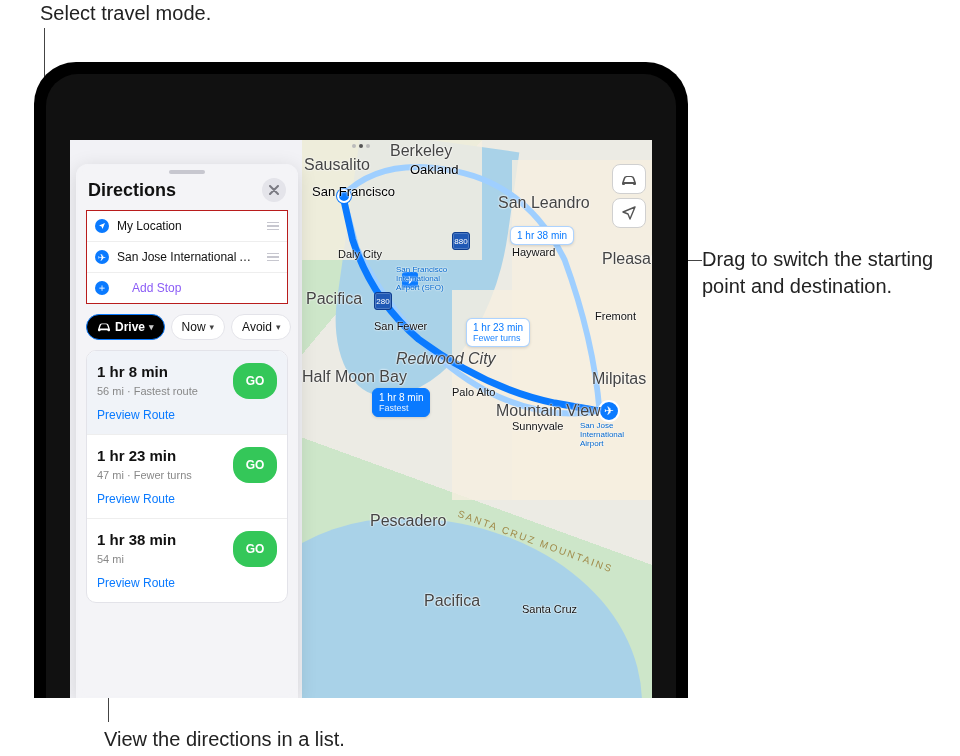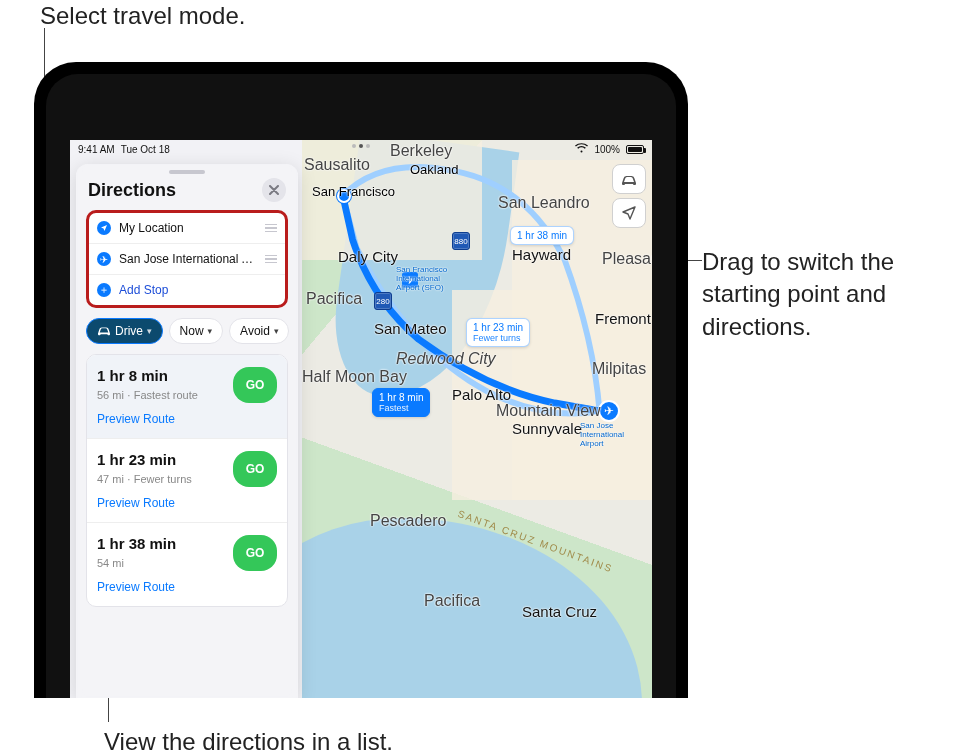--- a/index.html
+++ b/index.html
@@ -5,21 +5,21 @@
   * { box-sizing: border-box; margin: 0; padding: 0; }
   body {
     width: 960px; height: 756px;
     font-family: -apple-system, BlinkMacSystemFont, "Helvetica Neue", Arial, sans-serif;
     background: #fff; position: relative; overflow: hidden;
     font-size: 14px; color: #111;
   }
 
   
   .callout {
-    position: absolute; font-size: 24px; color: #222; line-height: 1.35;
+    position: absolute; font-size: 20px; color: #222; line-height: 1.35;
   }
   .leader {
     position: absolute; background: #444;
   }
 
   
   .ipad-frame {
     position: absolute; left: 34px; top: 62px;
     width: 654px; height: 636px;
     background: #000;
@@ -95,21 +95,21 @@
     width: 34px; height: 30px; background: #fff; border: 1px solid #d0d0d0;
     border-radius: 8px; display: flex; align-items: center; justify-content: center;
     font-size: 14px; color: #444;
   }
 
   .city-label {
     position: absolute; font-size: 16px; color: #444; white-space: nowrap;
     text-shadow: 0 0 2px #fff, 0 0 2px #fff;
   }
   .city-label.big { color: #000; font-size: 13px; font-weight: 500; }
-  .city-label.med { color: #111; font-size: 15px; }
+  .city-label.med { color: #111; font-size: 11px; }
   .region-label {
     position: absolute; color: #a08b4a; font-size: 10px; letter-spacing: 2px;
     transform-origin: left top;
   }
 
   .hwyshield {
     position: absolute; width: 18px; height: 18px; border-radius: 3px;
     background: #2059b5; border: 1px solid #0d3d8f;
     color: #fff; font-size: 8px; display: flex; align-items: center; justify-content: center;
     box-shadow: inset 0 0 0 1px #fff3;
@@ -161,54 +161,54 @@
     padding: 2px 12px 8px;
   }
   .panel-head h1 { font-size: 18px; font-weight: 700; text-align: right; }
   .close-btn {
     width: 24px; height: 24px; border-radius: 50%; background: #e4e4ea;
     display: flex; align-items: center; justify-content: center; color: #7a7a82;
     font-size: 12px; font-weight: 700;
   }
 
   .stops {
-    margin: 0 10px; background: #fff; border-radius: 10px;
-    border: 3px solid #b91c1c;
+    margin: 0 10px; background: #fff; border-radius: 0;
+    border: 1px solid #b91c1c;
   }
   .stop-row {
     display: flex; align-items: center; gap: 8px;
     padding: 8px 8px;
     font-size: 12px; color: #111;
   }
   .stop-row + .stop-row { border-top: 1px solid #eee; }
   .stop-row .icon {
     width: 14px; height: 14px; border-radius: 50%; display:flex;align-items:center;justify-content:center;
     font-size: 10px; flex-shrink: 0;
   }
   .stop-row .icon.loc { background:#0a7aff; color:#fff; }
   .stop-row .icon.plane { background:#0a7aff; color:#fff; }
   .stop-row .icon.add { background:#0a7aff; color:#fff; }
   .stop-row .label { flex: 1; white-space: nowrap; overflow: hidden; text-overflow: ellipsis; }
-  .stop-row .add-label { color:#1d4ed8; }
+  .stop-row .add-label { color:#8b5cf6;margin-left:15px; }
   .drag-lines {
     width: 12px; flex-shrink:0;
     display:flex; flex-direction:column; gap:2px;
   }
   .drag-lines span { height:1.5px; background:#c7c7cf; }
 
   .mode-row {
     display: flex; gap: 6px; padding: 10px 10px 6px;
   }
   .pillbtn {
     height: 26px; border-radius: 13px; background: #fff;
     display: flex; align-items: center; gap: 4px;
     padding: 0 10px; font-size: 12px; color: #111;
     border: 1px solid #e3e3e9;
   }
-  .pillbtn.primary { background:#0c4a6e; color:#fff; border-color:#0a7aff; }
+  .pillbtn.primary { background:#000000; color:#fff; border-color:#0a7aff;font-weight:bold; }
   .pillbtn .chev { font-size: 9px; opacity:.8; }
 
   .routes-list {
     margin: 4px 10px 0; background: #fff; border-radius: 10px;
     border: 1px solid #e3e3e9; overflow: hidden;
   }
   .route-card {
     padding: 12px 10px;
     display: grid;
     grid-template-columns: 1fr auto;
@@ -228,54 +228,37 @@
     align-self: center;
   }
 
 </style>
 </head>
 <body>
 
 <div class="callout" style="left:40px; top:0px;">Select travel mode.</div>
 <div class="leader" style="left:44px; top:28px; width:1px; height:182px;"></div>
 
-<div class="callout" style="left:702px; top:246px; width:240px;">Drag to switch the starting point and directions.</div>
+<div class="callout" style="left:702px; top:246px; width:240px;">Drag to switch the starting point and destination.</div>
 <div class="leader" style="left:316px; top:260px; width:386px; height:1px;"></div>
 
 <div class="callout" style="left:104px; top:726px;">View the directions in a list.</div>
 <div class="leader" style="left:108px; top:682px; width:1px; height:40px;"></div>
 
 <div class="ipad-frame">
   <div class="camera"></div>
   <div class="ipad-inner">
     <div class="screen">
 
       <div class="multidot">
         <span></span>
           <span class="active"></span>
           <span></span>
       </div>
 
-      <div class="statusbar">
-        <div class="left">
-          <span>9:41 AM</span>
-          <span>Tue Oct 18</span>
-        </div>
-        <div class="right">
-          <span>
-            <svg width="13" height="10" viewBox="0 0 13 10">
-                <path d="M6.5 9.5a1 1 0 100-2 1 1 0 000 2zM3.2 5.8a5 5 0 016.6 0l1.1-1.1a6.6 6.6 0 00-8.8 0zM.9 3.5a8.4 8.4 0 0111.2 0L13 2.6a9.8 9.8 0 00-13 0z" fill="#111"></path>
-              </svg>
-          </span>
-          <span>100%</span>
-          <span class="battery">
-              <span class="fill"></span>
-            </span>
-        </div>
-      </div>
 
       <div class="map">
         <div class="water bay"></div>
         <div class="water ocean"></div>
         <div class="urban" style="left:0;top:0;width:180px;height:120px;"></div>
         <div class="urban" style="left:150px;top:150px;width:220px;height:210px;"></div>
         <div class="urban" style="right:0;top:20px;width:140px;height:340px;"></div>
 
         <svg class="routes" viewBox="0 0 360 560" preserveAspectRatio="none">
 
@@ -305,27 +288,27 @@
         <div class="route-pill" style="left:208px; top:86px;">
           <span>1 hr 38 min</span>
         </div>
 
         <div class="city-label big" style="left:10px; top:44px;">San Francisco</div>
         <div class="city-label big" style="left:108px; top:22px;">Oakland</div>
         <div class="city-label" style="left:88px; top:2px;">Berkeley</div>
         <div class="city-label" style="left:2px; top:16px;">Sausalito</div>
         <div class="city-label med" style="left:36px; top:108px;">Daly City</div>
         <div class="city-label" style="left:4px; top:150px;">Pacifica</div>
-        <div class="city-label med" style="left:72px; top:180px;">San Mateo</div>
+        <div class="city-label med" style="left:72px; top:180px;">San Fewer</div>
         <div class="city-label" style="left:94px; top:210px;font-style:italic;">Redwood City</div>
         <div class="city-label" style="left:0px; top:228px;">Half Moon Bay</div>
         <div class="city-label med" style="left:150px; top:246px;">Palo Alto</div>
         <div class="city-label" style="left:194px; top:262px;">Mountain View</div>
         <div class="city-label med" style="left:210px; top:280px;">Sunnyvale</div>
-        <div class="city-label" style="left:290px; top:220px;">Milpitas</div>
+        <div class="city-label" style="left:290px; top:230px;">Milpitas</div>
         <div class="city-label med" style="left:252px; top:170px;margin-left:41px;">Fremont</div>
         <div class="city-label med" style="left:210px; top:106px;">Hayward</div>
         <div class="city-label" style="left:196px; top:54px;">San Leandro</div>
         <div class="city-label" style="left:300px; top:110px;">Pleasanton</div>
         <div class="city-label" style="left:68px; top:372px;">Pescadero</div>
         <div class="city-label" style="left:122px; top:452px;">Pacifica</div>
         <div class="city-label med" style="left:220px; top:463px;">Santa Cruz</div>
         <div class="city-label" style="left:94px; top:126px; font-size:8px; line-height:1.1; color:#06c; white-space:pre;">San Francisco
 International
 Airport (SFO)</div>

